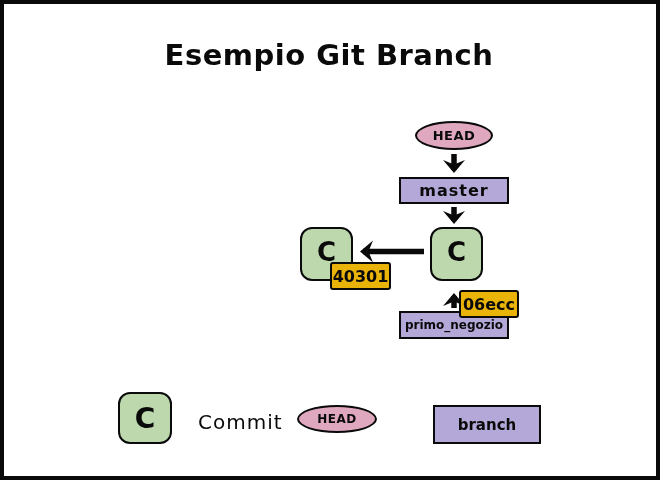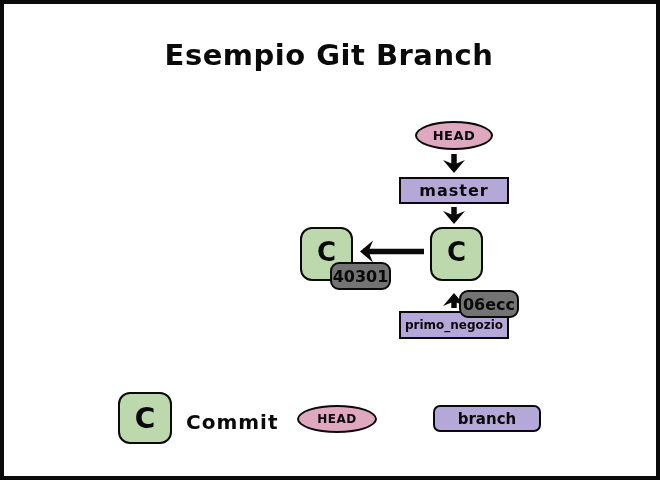--- a/index.html
+++ b/index.html
@@ -24,35 +24,35 @@
   .node{
     position:absolute;display:flex;align-items:center;justify-content:center;
     border:2px solid var(--outline);box-sizing:border-box;font-weight:700;
   }
   .ellipse{background:var(--head-fill);border-radius:50%;font-size:13px;letter-spacing:0.5px;}
   .head-top{left:415px;top:121px;width:78px;height:29px;}
   .legend-head{left:297px;top:405px;width:80px;height:28px;font-size:12px;}
   .branch{background:var(--branch-fill);}
   .master{left:399px;top:177px;width:110px;height:27px;font-size:16px;letter-spacing:1px;}
   .primo{left:399px;top:311px;width:110px;height:28px;font-size:12px;}
-  .legend-branch{left:433px;top:405px;width:108px;height:27px;font-size:15px;border-radius:7px;}
+  .legend-branch{left:433px;top:405px;width:108px;height:39px;font-size:15px;}
   .commit{background:var(--commit-fill);border-radius:12px;}
   .commit-left{left:300px;top:227px;width:53px;height:54px;}
   .commit-right{left:430px;top:227px;width:53px;height:54px;}
   .commit .c{font-size:26px;font-weight:700;margin-top:-4px;}
   .legend-commit{left:118px;top:392px;width:54px;height:52px;}
   .legend-commit .c{font-size:28px;margin-top:0;}
   .tag{
     position:absolute;display:flex;align-items:center;justify-content:center;
-    background:#737373;border:2px solid var(--outline);border-radius:9px;
+    background:#eab308;border:2px solid var(--outline);border-radius:3px;
     box-sizing:border-box;font-size:16px;font-weight:700;z-index:3;
   }
   .tag-40301{left:330px;top:262px;width:61px;height:28px;}
   .tag-06ecc{left:459px;top:262px;width:60px;height:28px;margin-top:28px;}
-  .legend-text{position:absolute;left:186px;top:410px;font-size:20px;font-weight:700;letter-spacing:1px;}
+  .legend-text{position:absolute;left:198px;top:410px;font-size:20px;font-weight:400;letter-spacing:1px;}
   svg.arrows{position:absolute;left:0;top:0;z-index:2;pointer-events:none;}
   svg.arrows line{stroke:var(--outline);stroke-width:5.5;}
 </style>
 </head>
 <body>
 
 <div class="page">
   <div class="frame"></div>
 
   <div class="title">Esempio Git Branch</div>

